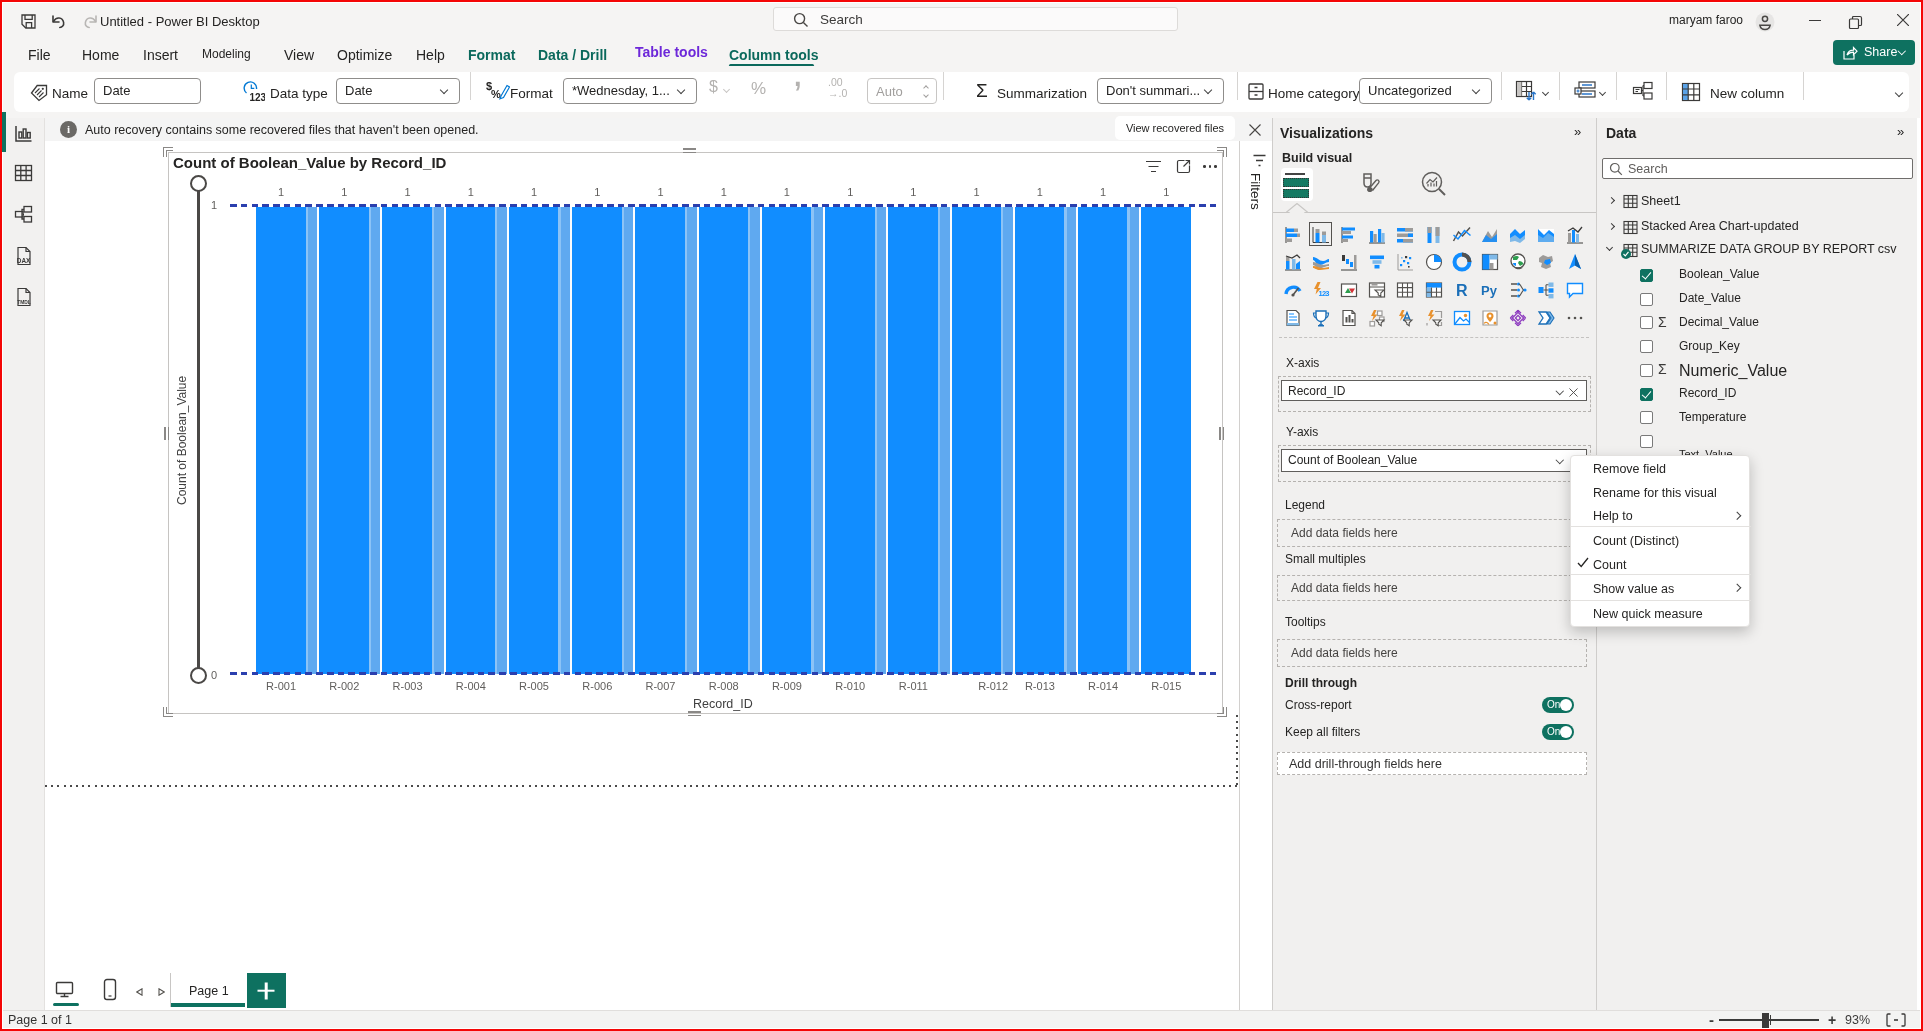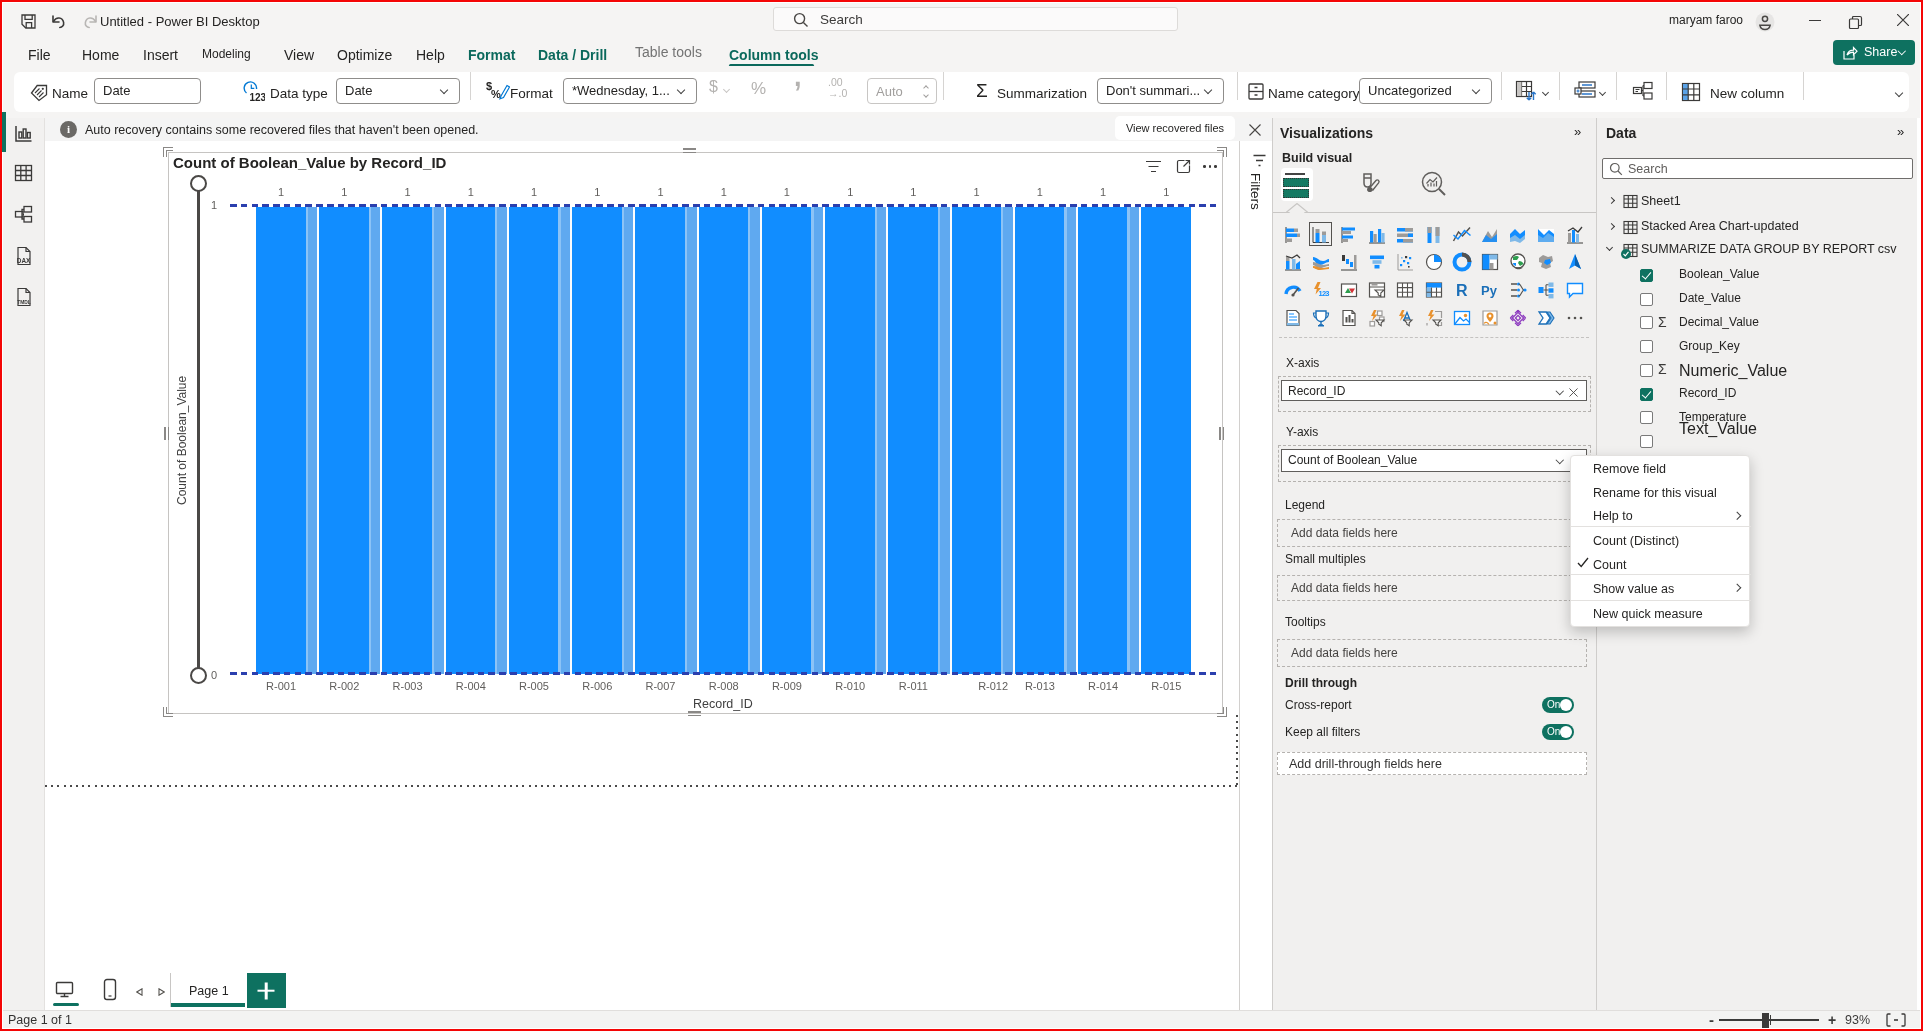--- a/index.html
+++ b/index.html
@@ -78,21 +78,21 @@
 
   <div class="abs" style="left:25px;top:44px;font-size:14px">File</div>
   <div class="abs" style="left:79px;top:44px;font-size:14px">Home</div>
   <div class="abs" style="left:140px;top:44px;font-size:14px">Insert</div>
   <div class="abs" style="left:199px;top:44px;font-size:12px">Modeling</div>
   <div class="abs" style="left:281px;top:44px;font-size:14px">View</div>
   <div class="abs" style="left:334px;top:44px;font-size:14px">Optimize</div>
   <div class="abs" style="left:413px;top:44px;font-size:14px">Help</div>
   <div class="abs" style="left:465px;top:44px;font-size:14px;font-weight:bold;color:#0b695c">Format</div>
   <div class="abs" style="left:535px;top:44px;font-size:14px;font-weight:bold;color:#0b695c">Data / Drill</div>
-  <div class="abs" style="left:632px;top:41px;font-size:14px;font-weight:normal;color:#737373">Table tools</div>
+  <div class="abs" style="left:632px;top:41px;font-size:14px;font-weight:bold;color:#6d28d9">Table tools</div>
   <div class="abs" style="left:726px;top:44px;font-size:14px;font-weight:bold;color:#0b695c">Column tools</div>
   <div class="abs" style="left:726px;top:60.5px;width:85px;height:3px;background:#0b695c;border-radius:2px"></div>
 
   <div class="abs" style="left:1830px;top:37px;width:82px;height:25px;background:#0e7160;border-radius:4px;">
     <svg class="abs" style="left:9px;top:5px" width="16" height="16" viewBox="0 0 16 16" fill="none" stroke="#fff" stroke-width="1.2">
       <path d="M2 6 V14 H12 V10"></path>
         <path d="M5 10 C6 6.5 8.5 5.2 11.5 5.2 V2.5 L15 6.2 L11.5 9.8 V7.2 C9 7.2 6.8 8 5 10 Z"></path>
     </svg>
     <div class="abs" style="left:31px;top:5px;color:#fff;font-size:12.5px">Share</div>
     <span class="chev" style="position:absolute;left:66px;top:8px;border-color:#fff;width:5.5px;height:5.5px"></span>
@@ -134,21 +134,21 @@
   <div class="rdivider" style="left:940px"></div>
   <div class="abs" style="left:973px;top:14px;font-size:19px;color:#252423">Σ</div>
   <div class="abs rlabel" style="left:994px;top:20px">Summarization</div>
   <div class="rinput" style="left:1094px;top:12px;width:127px;">Don't summari...<span class="chev" style="position:absolute;right:12px;top:8px;width:6px;height:6px"></span></div>
   <div class="rdivider" style="left:1234px"></div>
   <svg class="abs" style="left:1244px;top:16px" width="18" height="19" viewBox="0 0 18 19" fill="none" stroke="#3b3a39" stroke-width="1.3">
     <rect x="2" y="2" width="14" height="15" rx="1"></rect>
       <path d="M2 9.5 H16"></path>
       <path d="M7.5 5.5 H10.5 M7.5 13 H10.5"></path>
   </svg>
-  <div class="abs rlabel" style="left:1265px;top:20px">Name category</div>
+  <div class="abs rlabel" style="left:1265px;top:20px">Home category</div>
   <div class="rinput" style="left:1356px;top:12px;width:133px;">Uncategorized<span class="chev" style="position:absolute;right:12px;top:8px;width:6px;height:6px"></span></div>
   <div class="rdivider" style="left:1498px"></div>
     <div class="rdivider" style="left:1556px"></div>
     <div class="rdivider" style="left:1613px"></div>
   <svg class="abs" style="left:1512px;top:14px" width="24" height="24" viewBox="0 0 24 24" fill="none" stroke="#3b3a39" stroke-width="1.2">
     <rect x="1.5" y="1.5" width="15" height="15"></rect>
       <path d="M1.5 6.5 H16.5 M6.5 1.5 V16.5 M11.5 1.5 V16.5 M1.5 11.5 H16.5"></path>
     <rect x="2" y="2" width="4.5" height="14" fill="#c8c6c4" stroke="none"></rect>
     <path d="M14 12 V20 M14 20 L11.8 17.8 M14 20 L16.2 17.8" stroke="#2b76c8" stroke-width="1.4"></path>
     <path d="M18.5 20 V12 M18.5 12 L16.3 14.2 M18.5 12 L20.7 14.2" stroke="#2b76c8" stroke-width="1.4"></path>
@@ -661,21 +661,21 @@
   <div class="ckbox" style="left:43px;top:222.0px"></div>
   <div class="abs" style="left:82px;top:220.5px;font-size:12px;color:#252423;white-space:nowrap">Group_Key</div>
   <div class="ckbox" style="left:43px;top:245.8px"></div>
   <div class="abs" style="left:61px;top:243.3px;font-size:14px;color:#3b3a39">Σ</div>
   <div class="abs" style="left:82px;top:244.3px;font-size:16px;color:#252423;white-space:nowrap">Numeric_Value</div>
   <div class="ckbox on" style="left:43px;top:269.5px"></div>
   <div class="abs" style="left:82px;top:268.0px;font-size:12px;color:#252423;white-space:nowrap">Record_ID</div>
   <div class="ckbox" style="left:43px;top:293.2px"></div>
   <div class="abs" style="left:82px;top:291.7px;font-size:12px;color:#252423;white-space:nowrap">Temperature</div>
   <div class="ckbox" style="left:43px;top:317.0px"></div>
-  <div class="abs" style="left:82px;top:302px;font-size:16px;color:#252423;white-space:nowrap">Text_Value</div>
+  <div class="abs" style="left:82px;top:330px;font-size:11px;color:#252423;white-space:nowrap">Text_Value</div>
 </div>
 <div id="pagebar" class="abs">
   <svg class="abs" style="left:9px;top:16px" width="21" height="21" viewBox="0 0 21 21" fill="none" stroke="#3b3a39" stroke-width="1.4">
     <rect x="2.5" y="3.5" width="16" height="11" rx="1"></rect>
       <path d="M10.5 14.5 V17 M6.5 17.5 H14.5"></path>
   </svg>
   <div class="abs" style="left:8px;top:40px;width:26px;height:3.4px;background:#0e7160;border-radius:2px"></div>
   <svg class="abs" style="left:57px;top:15px" width="16" height="23" viewBox="0 0 16 23" fill="none" stroke="#3b3a39" stroke-width="1.4">
     <rect x="2.5" y="1.5" width="11" height="20" rx="2.5"></rect>
       <path d="M6.5 18 H9.5" stroke-width="1.2"></path>

